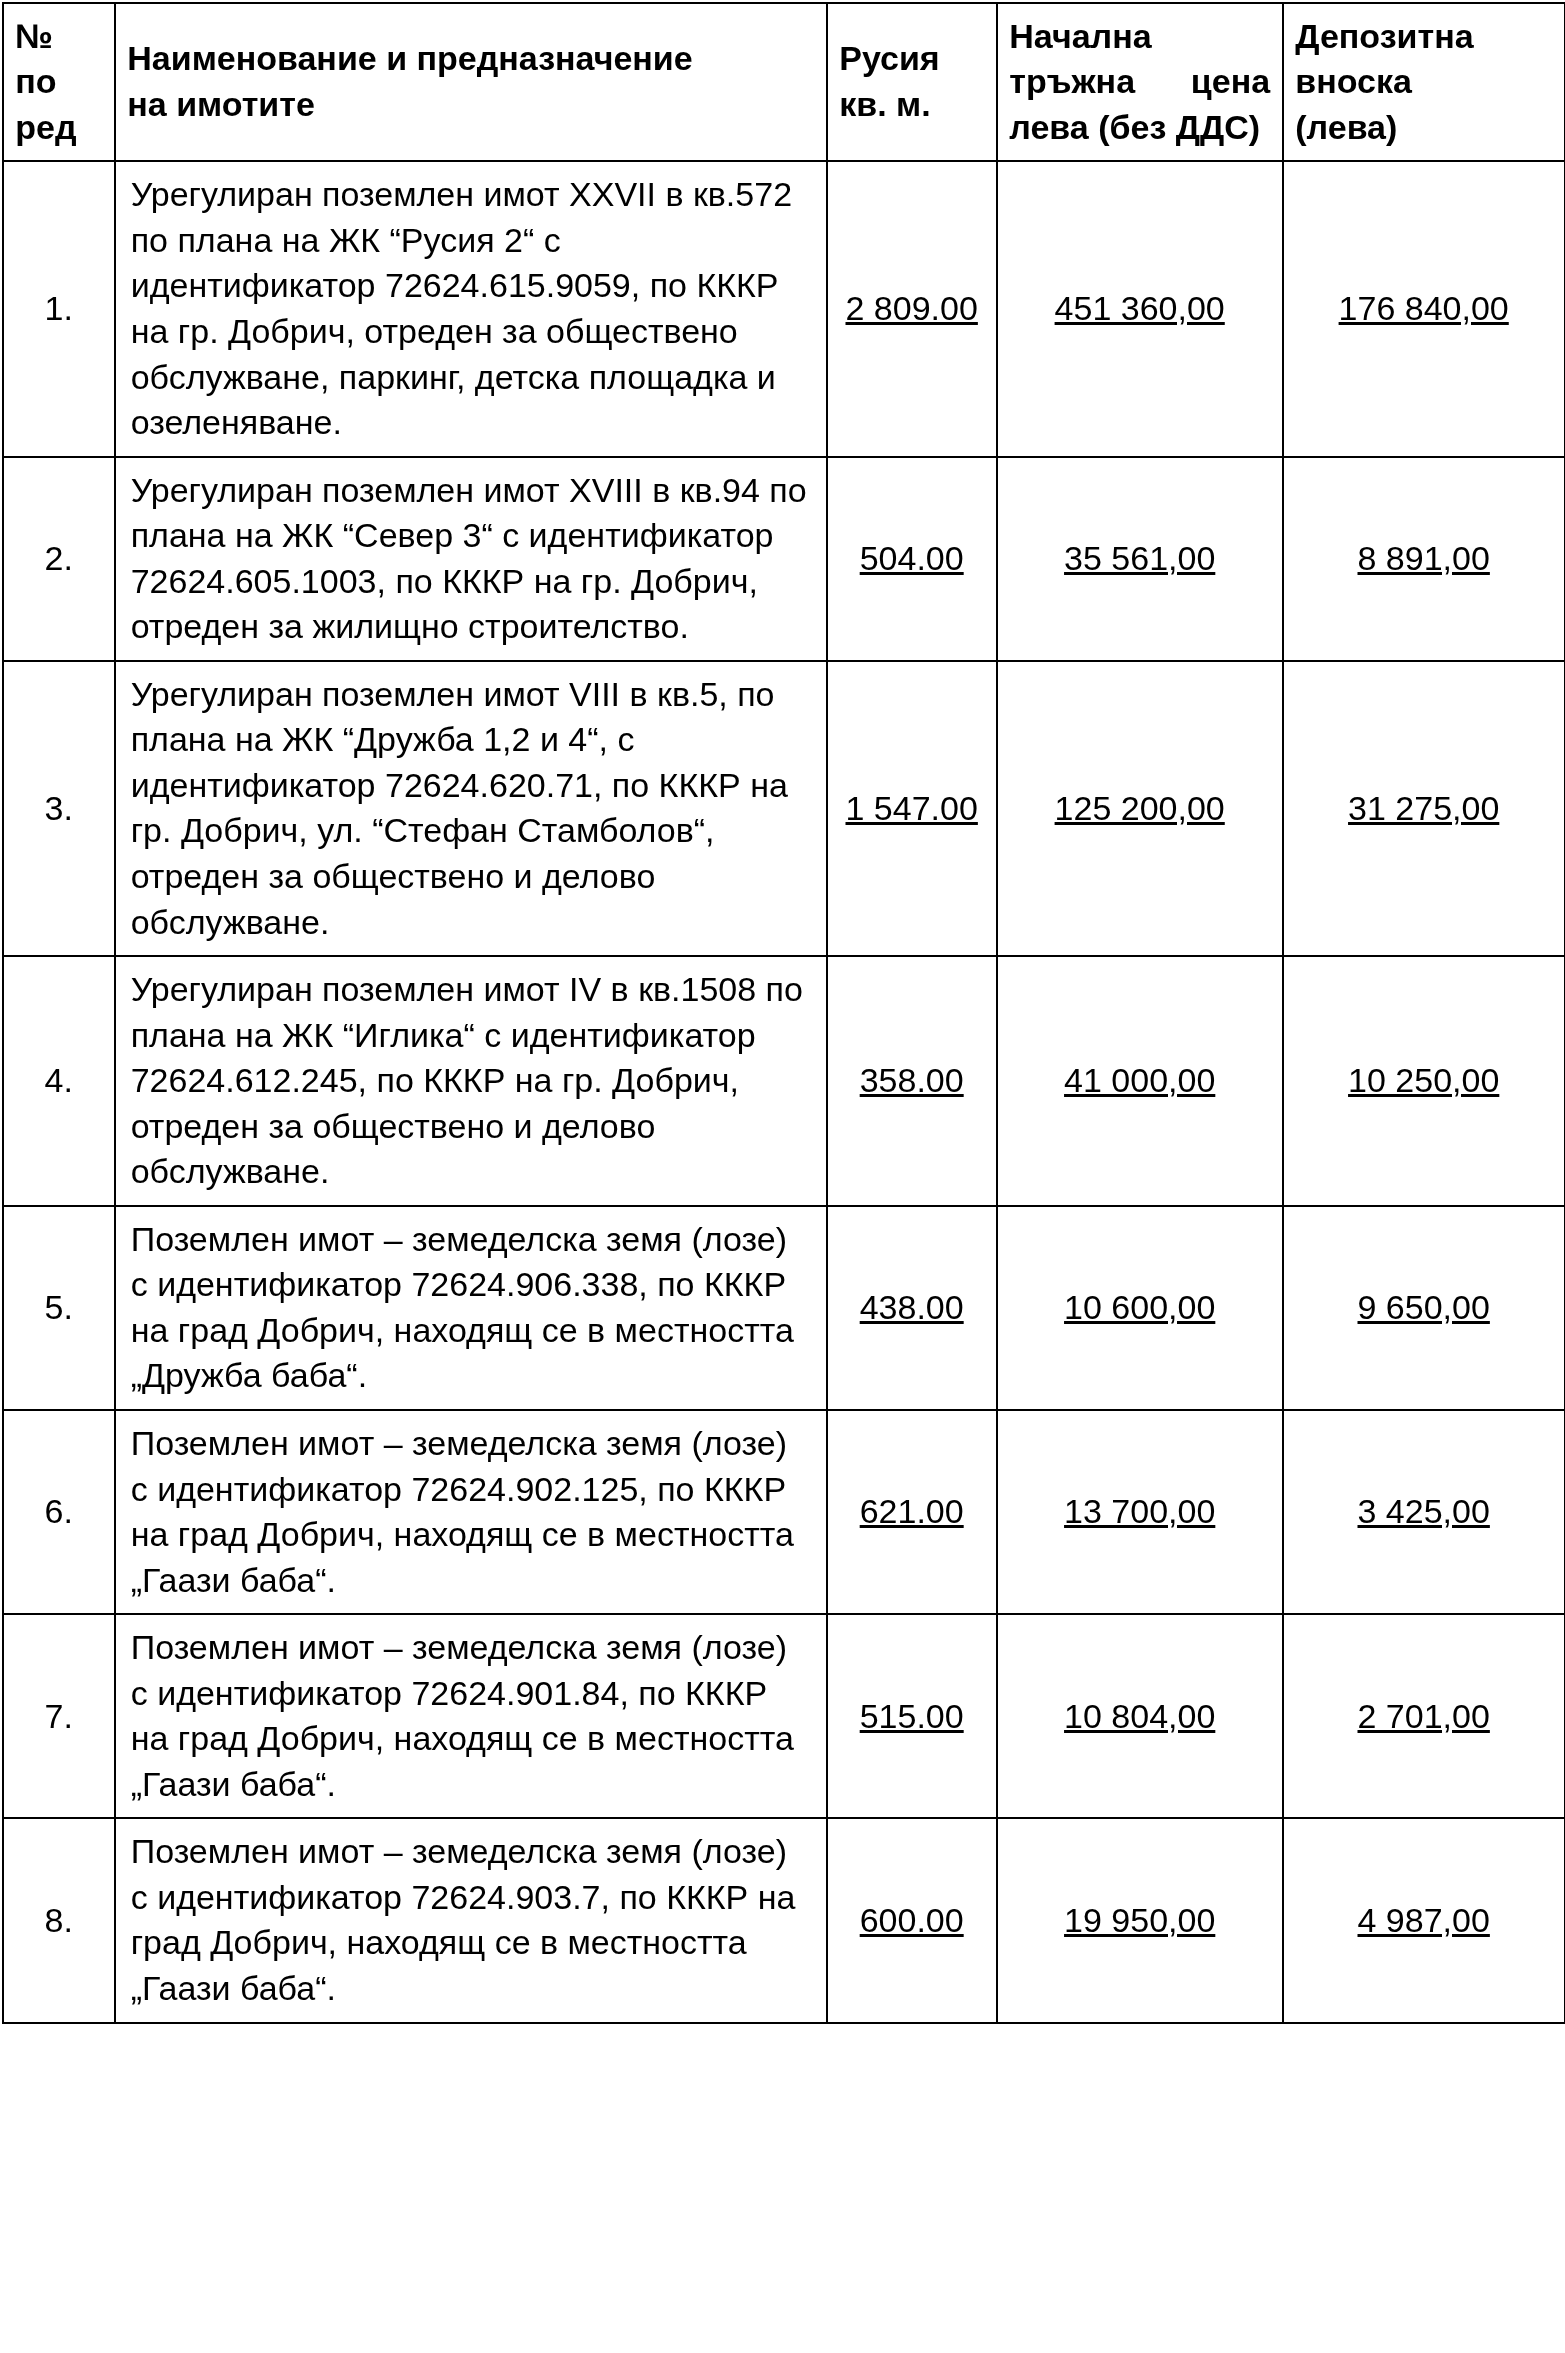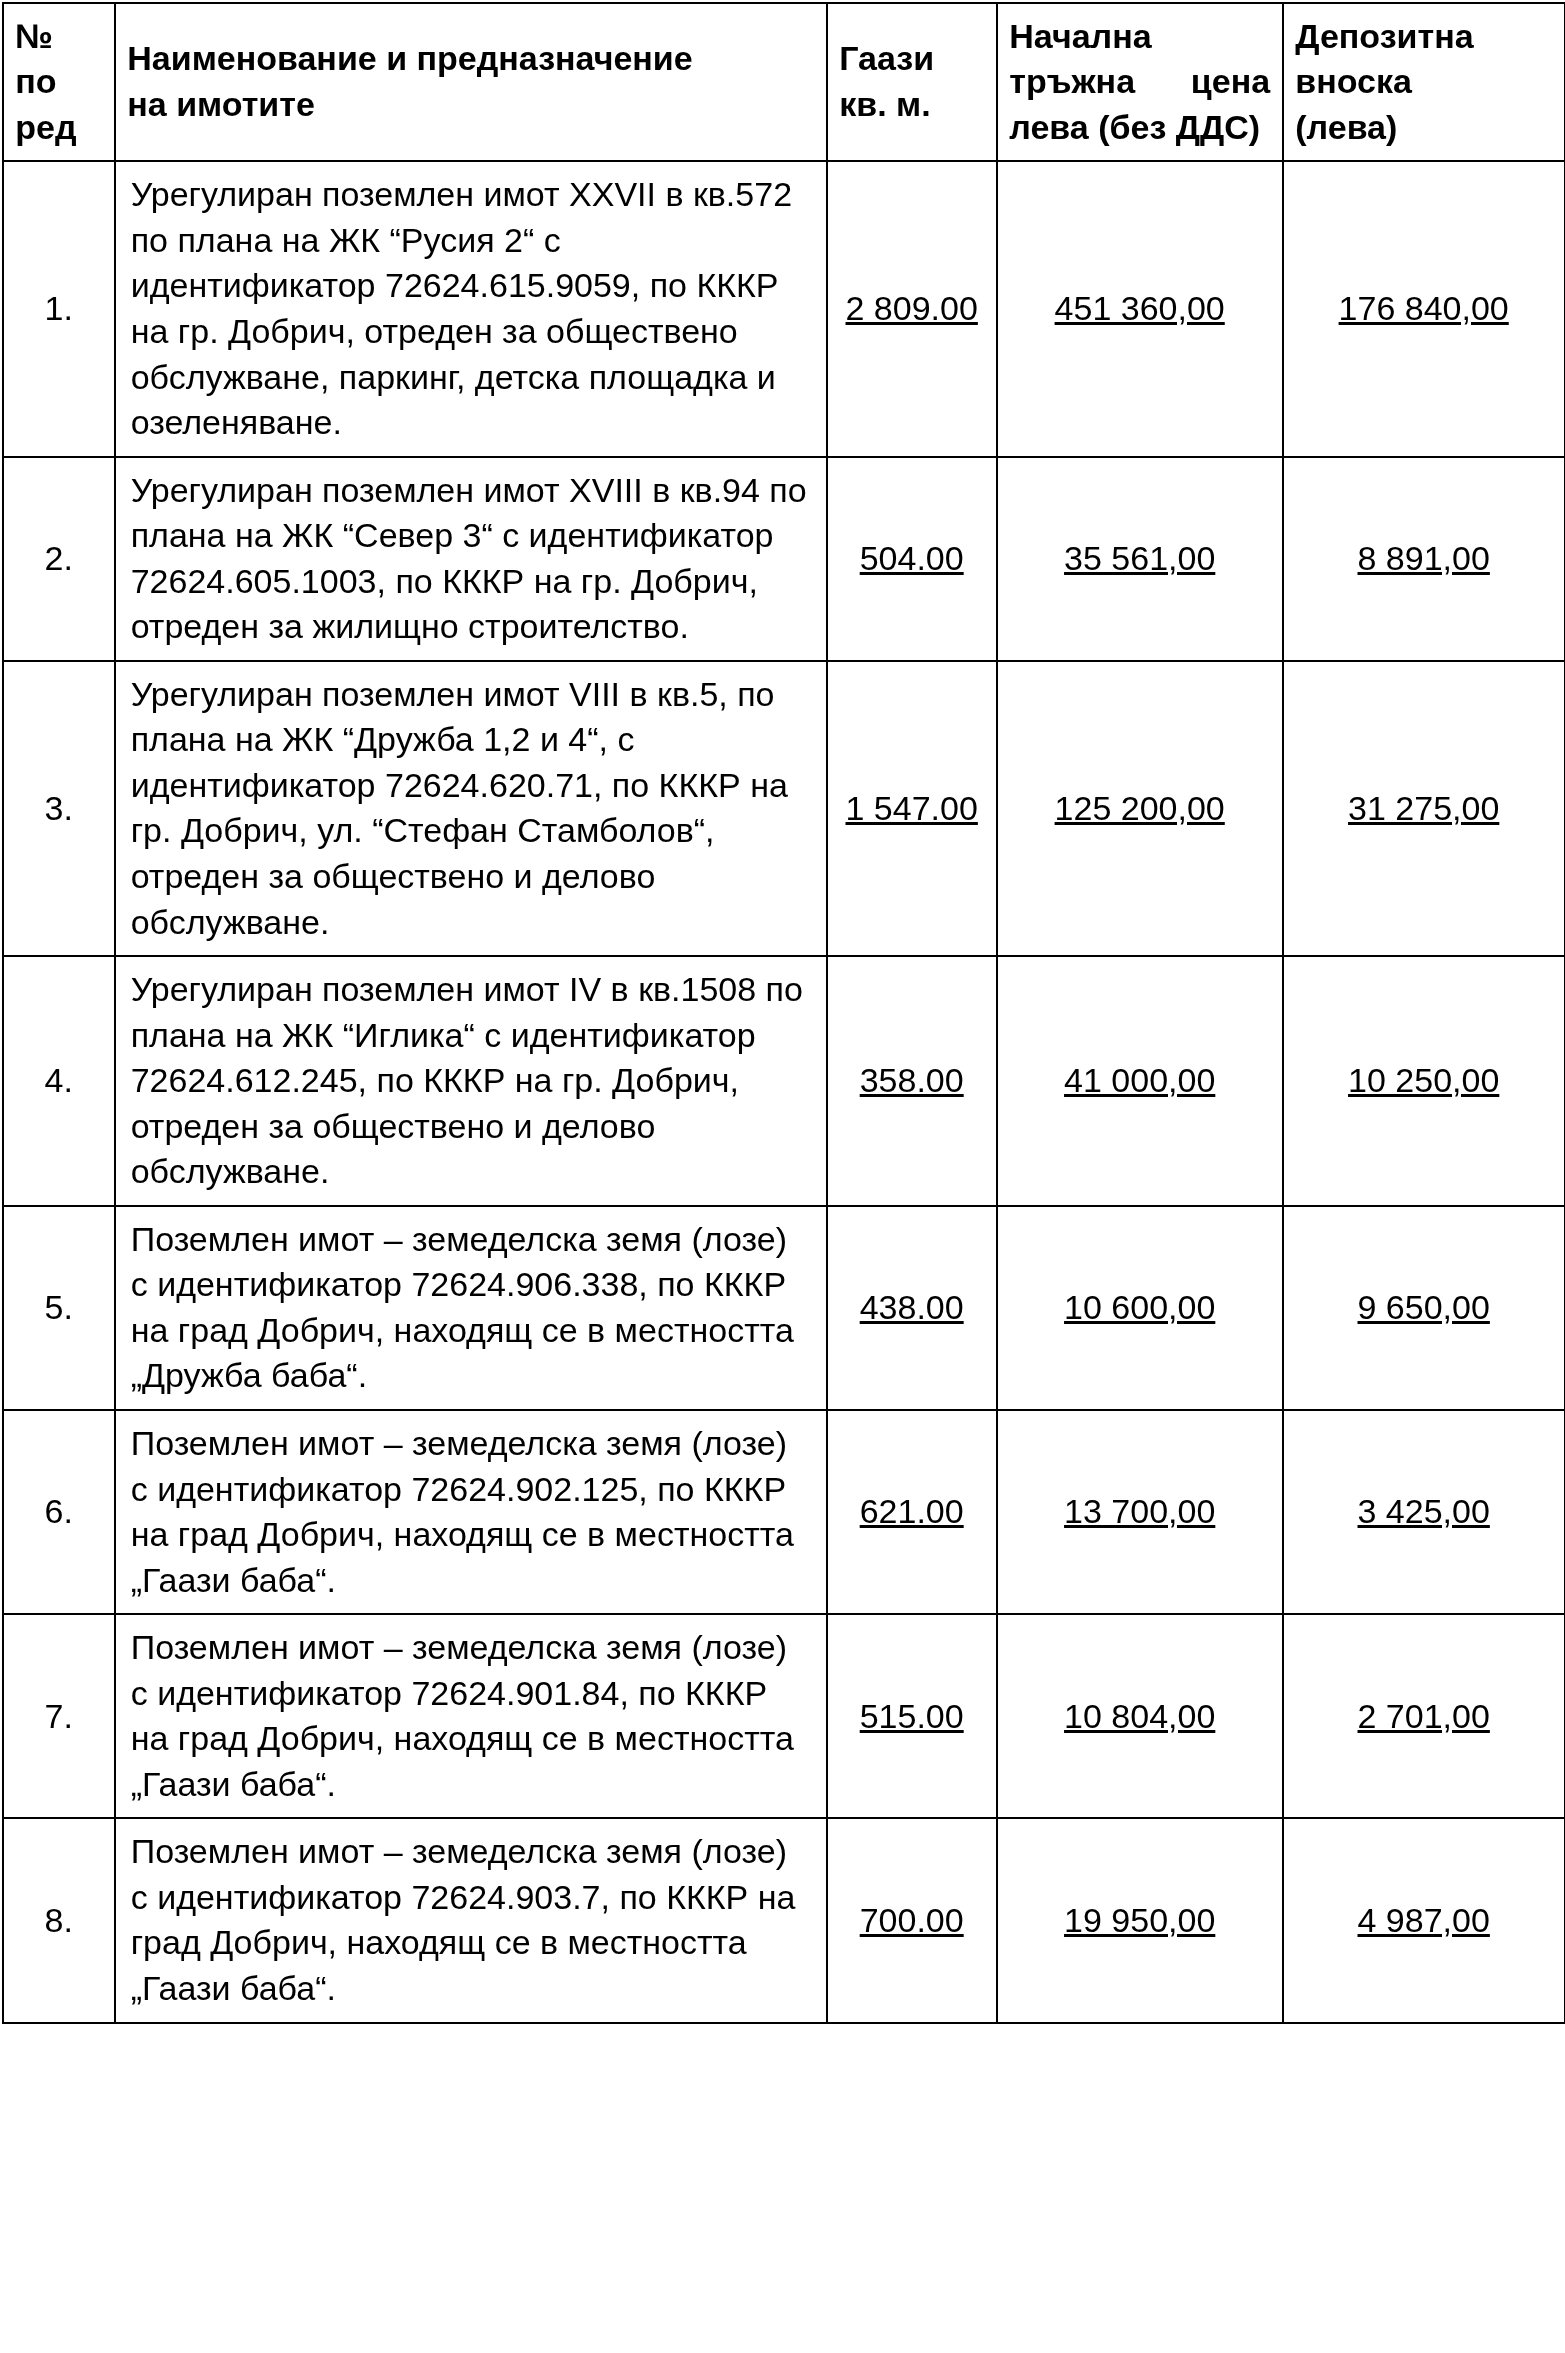--- a/index.html
+++ b/index.html
@@ -62,21 +62,21 @@
     <col style="width:286px">
     <col style="width:282px">
   </colgroup>
   <thead>
     <tr>
       <th class="h-num">№
 по
 ред</th>
       <th class="h-name">Наименование и предназначение
 на имотите</th>
-      <th class="h-area">Гаази кв. м.</th>
+      <th class="h-area">Русия кв. м.</th>
       <th class="h-price">Начална тръжна цена лева (без ДДС)</th>
       <th class="h-deposit">Депозитна
 вноска
 (лева)</th>
     </tr>
   </thead>
   <tbody>
     <tr>
       <td class="c-num">1.</td>
       <td class="c-name">Урегулиран поземлен имот XXVII в кв.572 по плана на ЖК “Русия 2“ с идентификатор 72624.615.9059, по КККР на гр. Добрич, отреден за обществено обслужване, паркинг, детска площадка и озеленяване.</td>
@@ -122,19 +122,19 @@
     <tr>
       <td class="c-num">7.</td>
       <td class="c-name">Поземлен имот – земеделска земя (лозе) с идентификатор 72624.901.84, по КККР на град Добрич, находящ се в местността „Гаази баба“.</td>
       <td class="c-area">515.00</td>
       <td class="c-price">10 804,00</td>
       <td class="c-deposit">2 701,00</td>
     </tr>
     <tr>
       <td class="c-num">8.</td>
       <td class="c-name">Поземлен имот – земеделска земя (лозе) с идентификатор 72624.903.7, по КККР на град Добрич, находящ се в местността „Гаази баба“.</td>
-      <td class="c-area">700.00</td>
+      <td class="c-area">600.00</td>
       <td class="c-price">19 950,00</td>
       <td class="c-deposit">4 987,00</td>
     </tr>
   </tbody>
 </table>
 
 
 </body></html>

